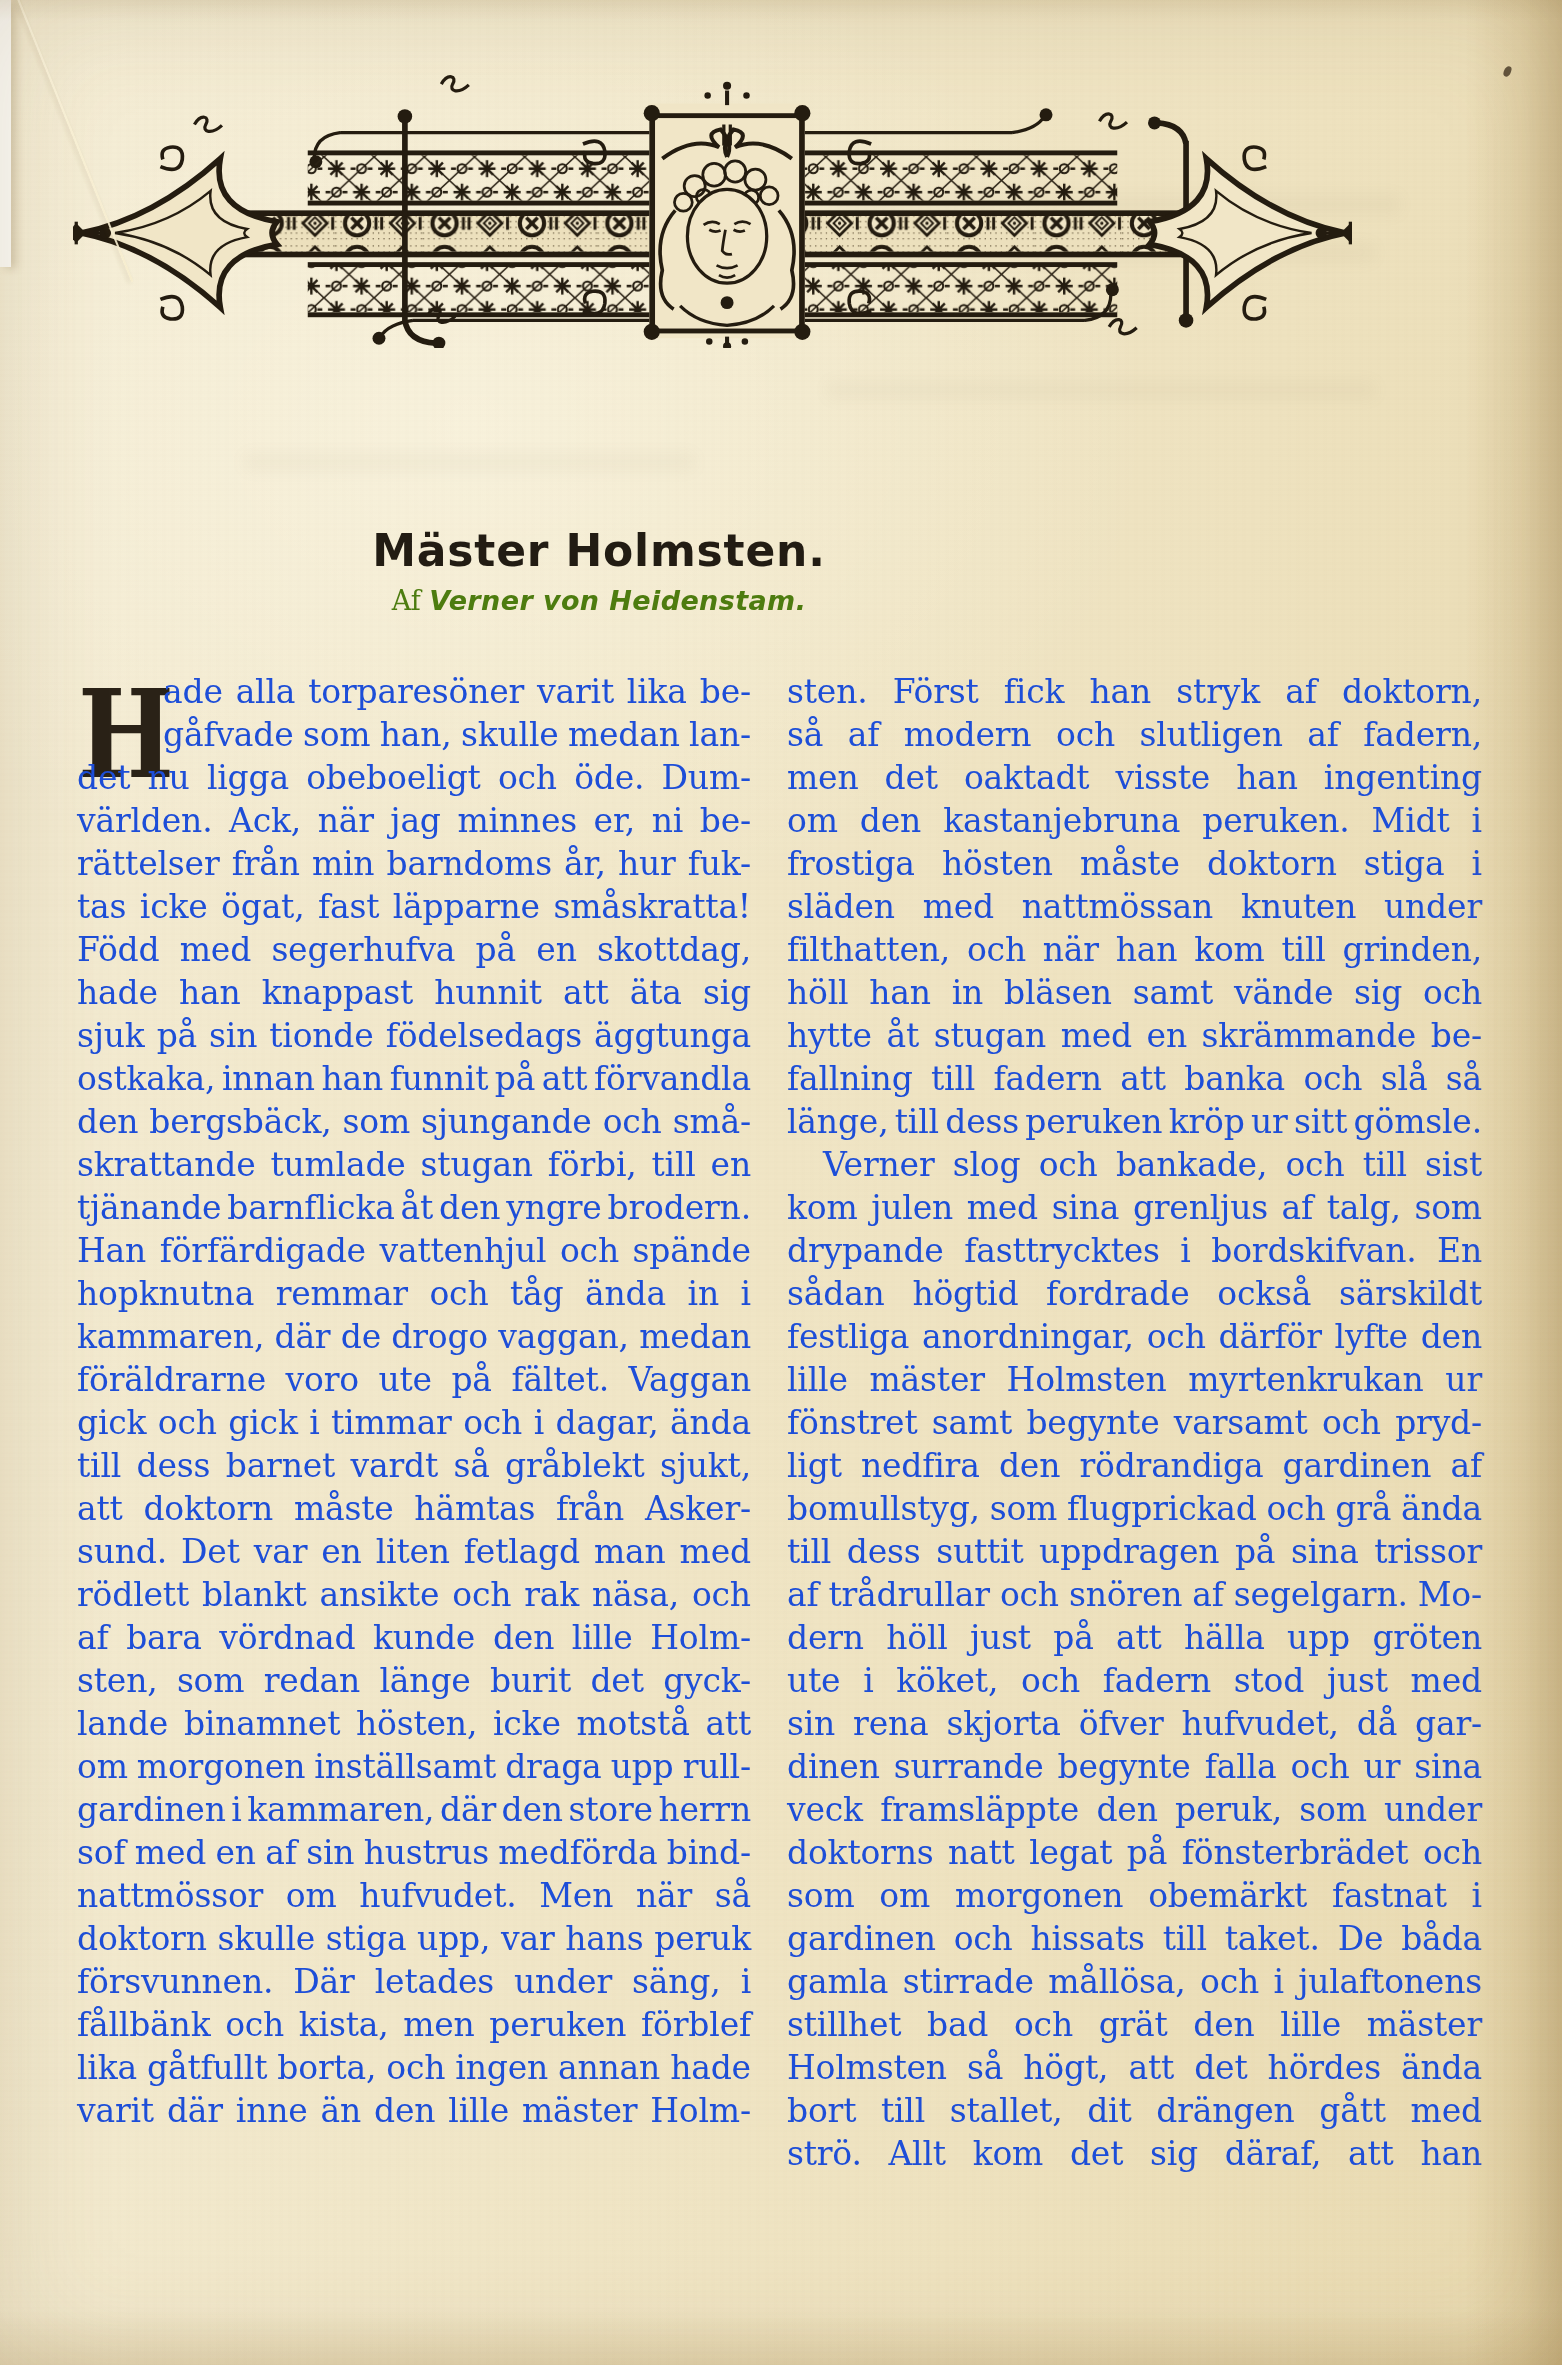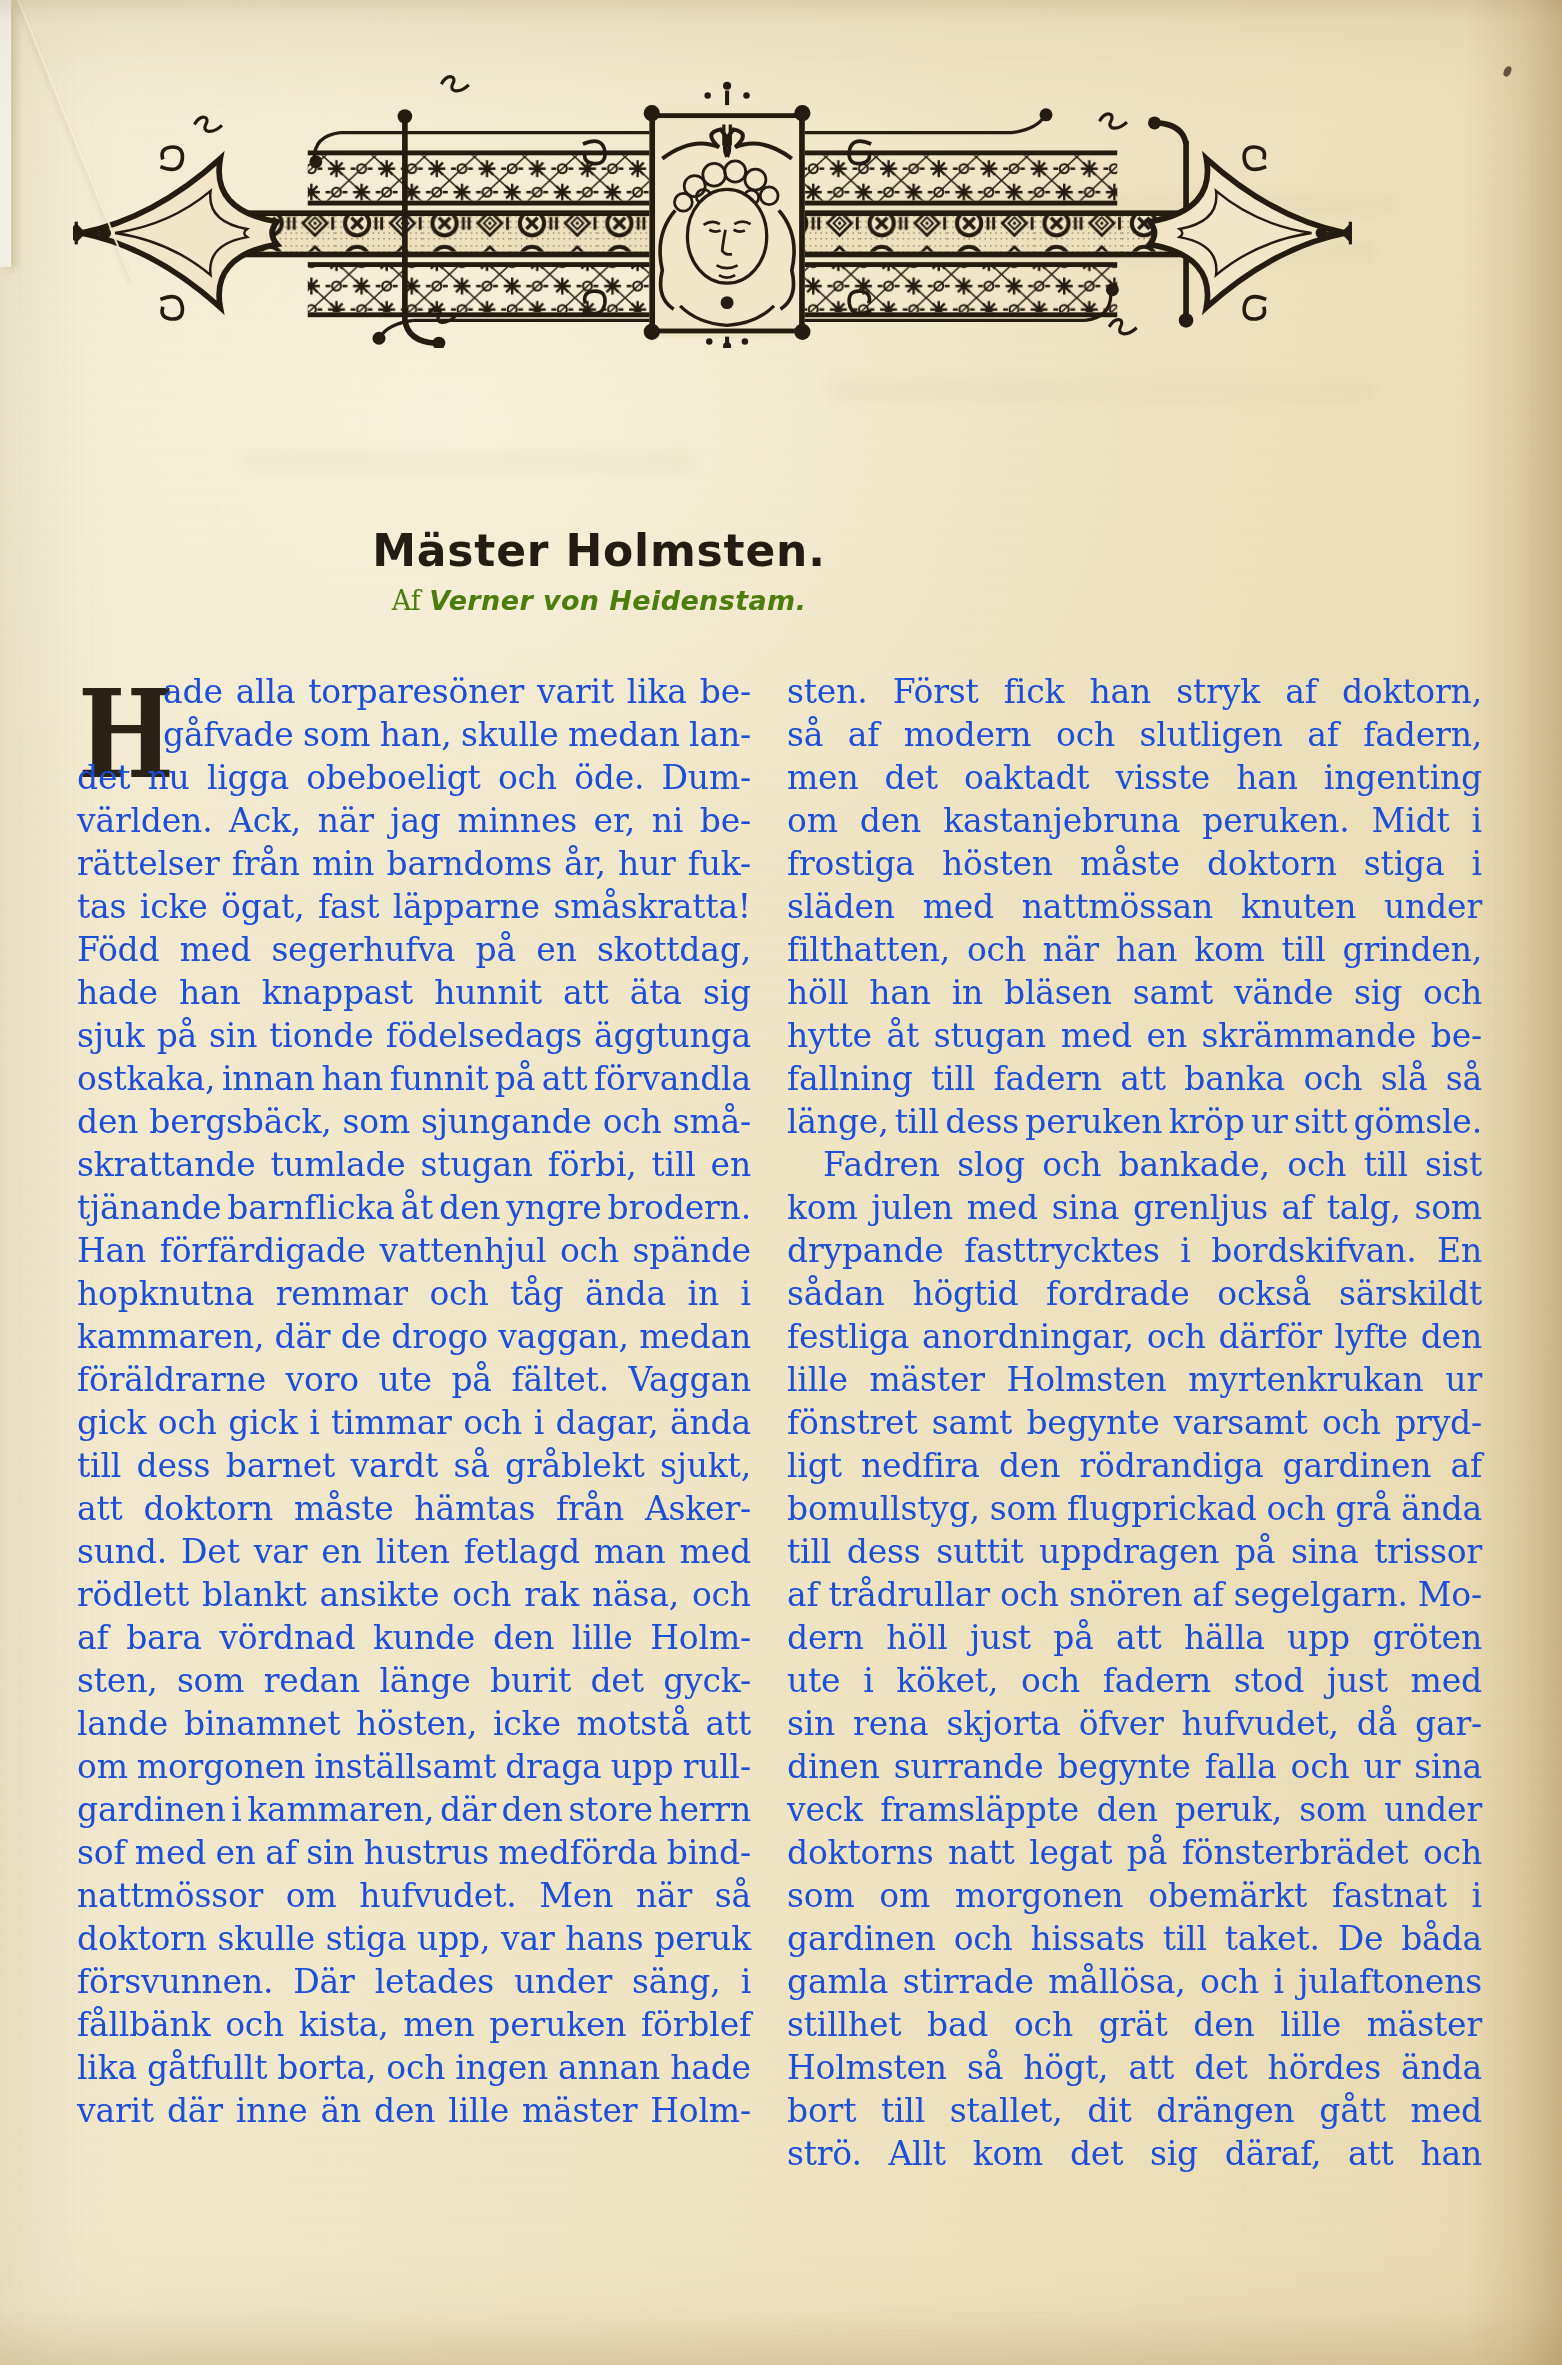--- a/index.html
+++ b/index.html
@@ -633,21 +633,21 @@
       <span class="w">länge,</span>
       <span class="w">till</span>
       <span class="w">dess</span>
       <span class="w">peruken</span>
       <span class="w">kröp</span>
       <span class="w">ur</span>
       <span class="w">sitt</span>
       <span class="w">gömsle.</span>
     </div>
     <div class="line para-indent">
-      <span class="w">Fadren</span>
+      <span class="w">Verner</span>
       <span class="w">slog</span>
       <span class="w">och</span>
       <span class="w">bankade,</span>
       <span class="w">och</span>
       <span class="w">till</span>
       <span class="w">sist</span>
     </div>
     <div class="line">
       <span class="w">kom</span>
       <span class="w">julen</span>

